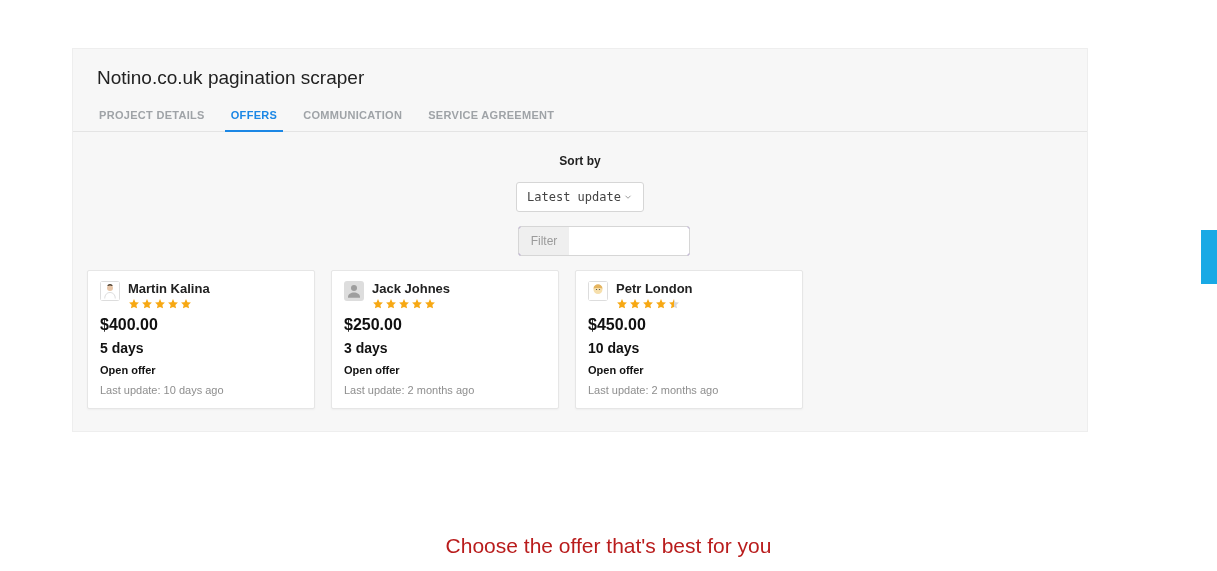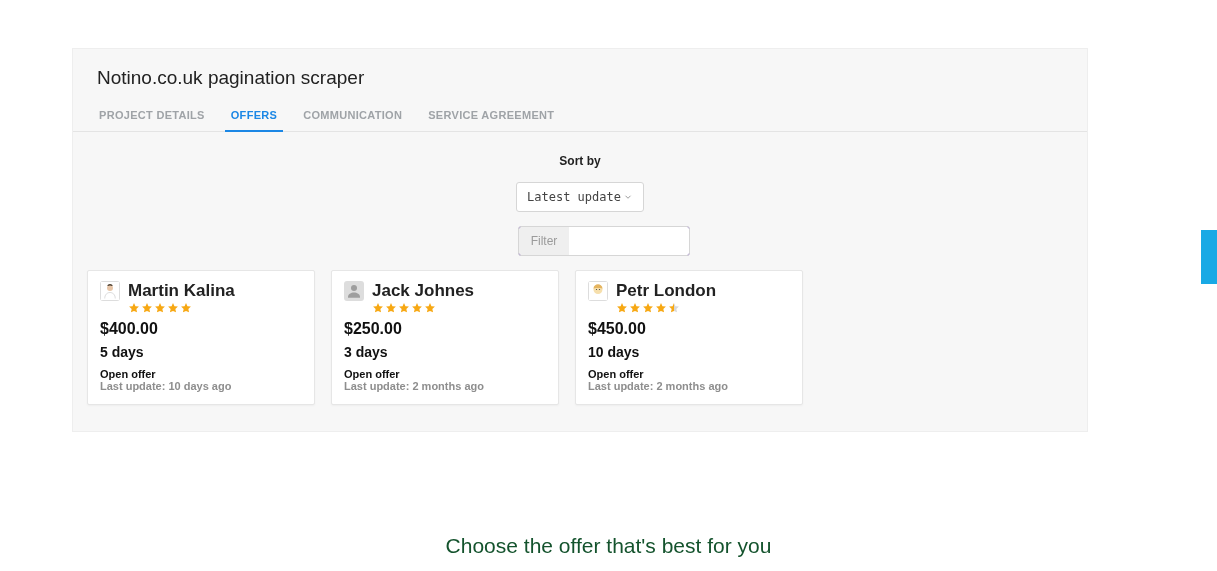--- a/index.html
+++ b/index.html
@@ -76,35 +76,35 @@
     background: #fff; border: 1px solid #e6e6e6; border-radius: 2px;
     width: 228px; padding: 10px 12px 12px;
     box-shadow: 0 1px 2px rgba(0,0,0,.04);
   }
   .person { display: flex; gap: 8px; align-items: flex-start; margin-bottom: 6px; }
   .avatar {
     width: 20px; height: 20px; border-radius: 3px; flex-shrink: 0;
     background: #ddd; display:flex; align-items:center; justify-content:center;
   }
   .avatar svg { width: 18px; height: 18px; }
-  .pname { font-size: 17px; font-weight: 700; color: #222; line-height: 1.2; }
+  .pname { font-size: 13px; font-weight: 700; color: #222; line-height: 1.2; }
   .stars { display: flex; gap: 1px; margin-top: 1px; }
   .star { width: 12px; height: 12px; fill: #f7a813; }
   .star.half { fill: url(#halfgrad); }
   .price { font-size: 16px; font-weight: 800; margin-top: 4px; }
   .days  { font-size: 14px; font-weight: 700; margin-top: 6px; }
   .status { font-size: 11px; font-weight: 700; margin-top: 8px; }
-  .updated { font-size: 11px; color: #8e8e8e; margin-top: 0; font-weight: bold; }
+  .updated { font-size: 11px; color: #8e8e8e; margin-top: 8px; }
   .feedback {
     position: absolute; right: 0; top: 230px;
     width: 16px; height: 54px; background: #19a9e5;
   }
   .caption {
     position: absolute; left: 0; right: 0; top: 534px;
-    text-align: center; font-size: 21px; color: #14532d;
+    text-align: center; font-size: 21px; color: #b91c1c;
     font-weight: 400;
   }
 </style>
 </head>
 <body>
 
 <svg width="0" height="0" style="position:absolute">
   <defs>
     <linearGradient id="halfgrad">
       <stop offset="50%" stop-color="#f7a813"></stop>

